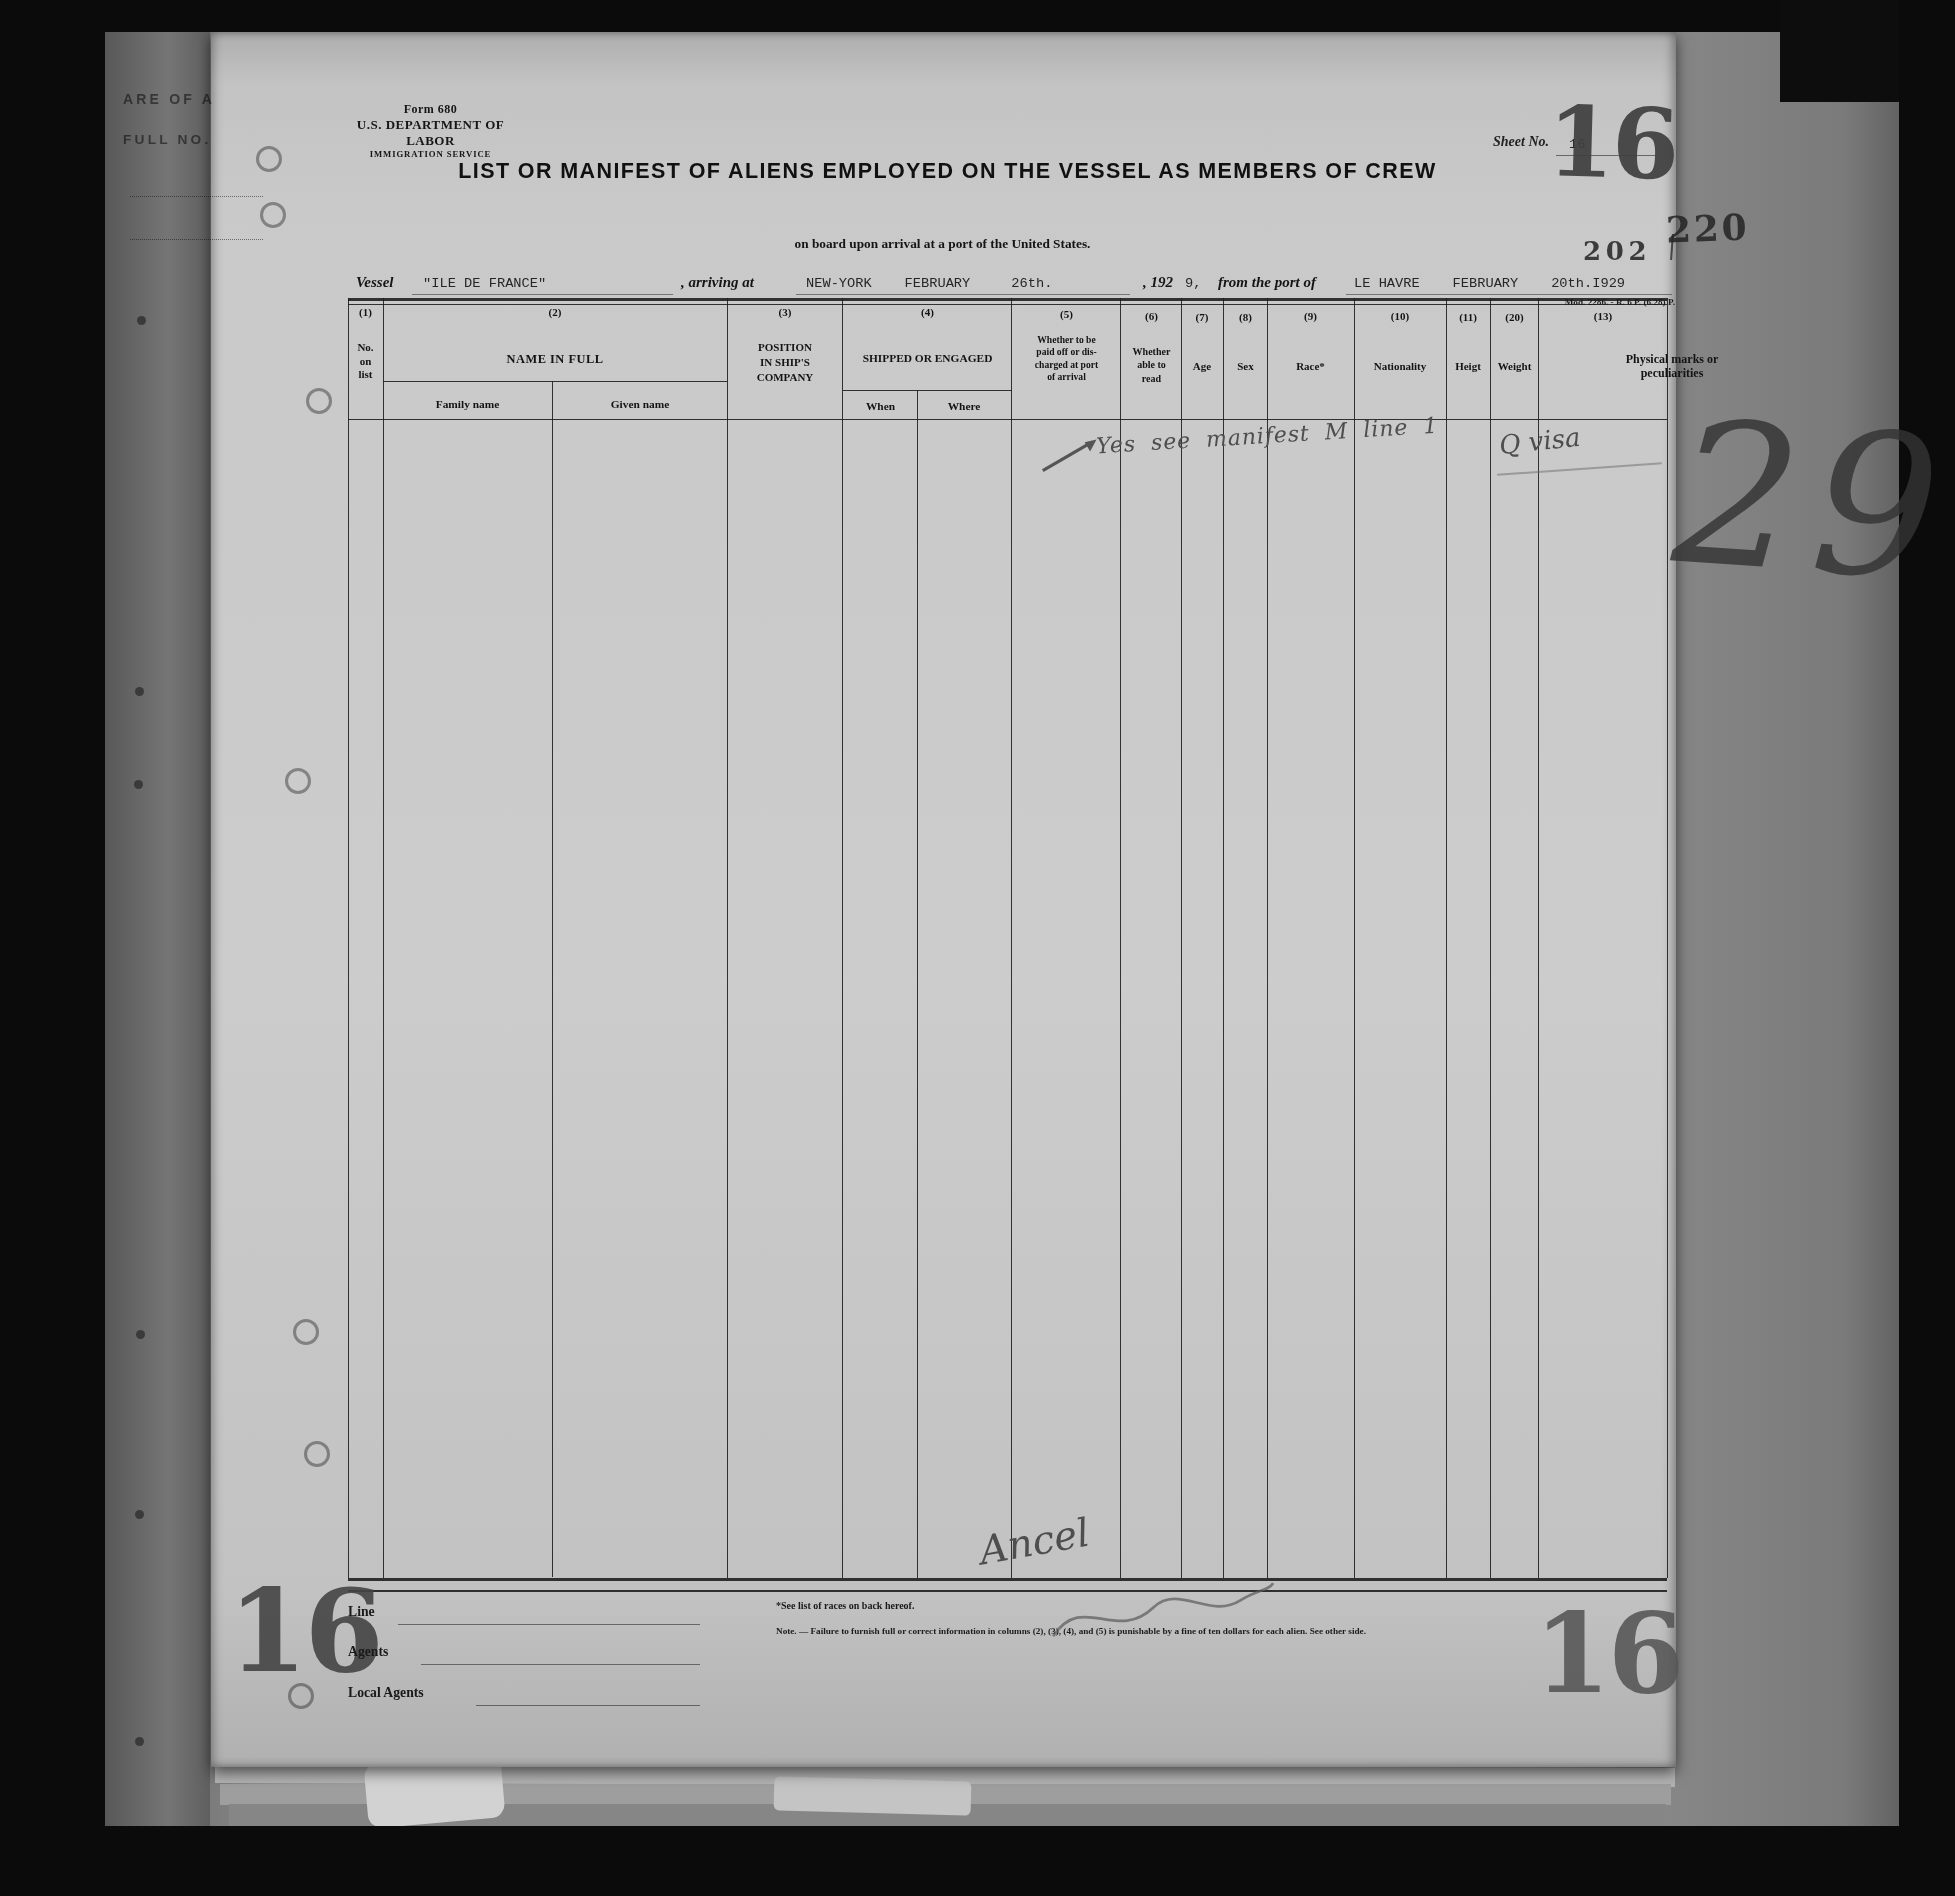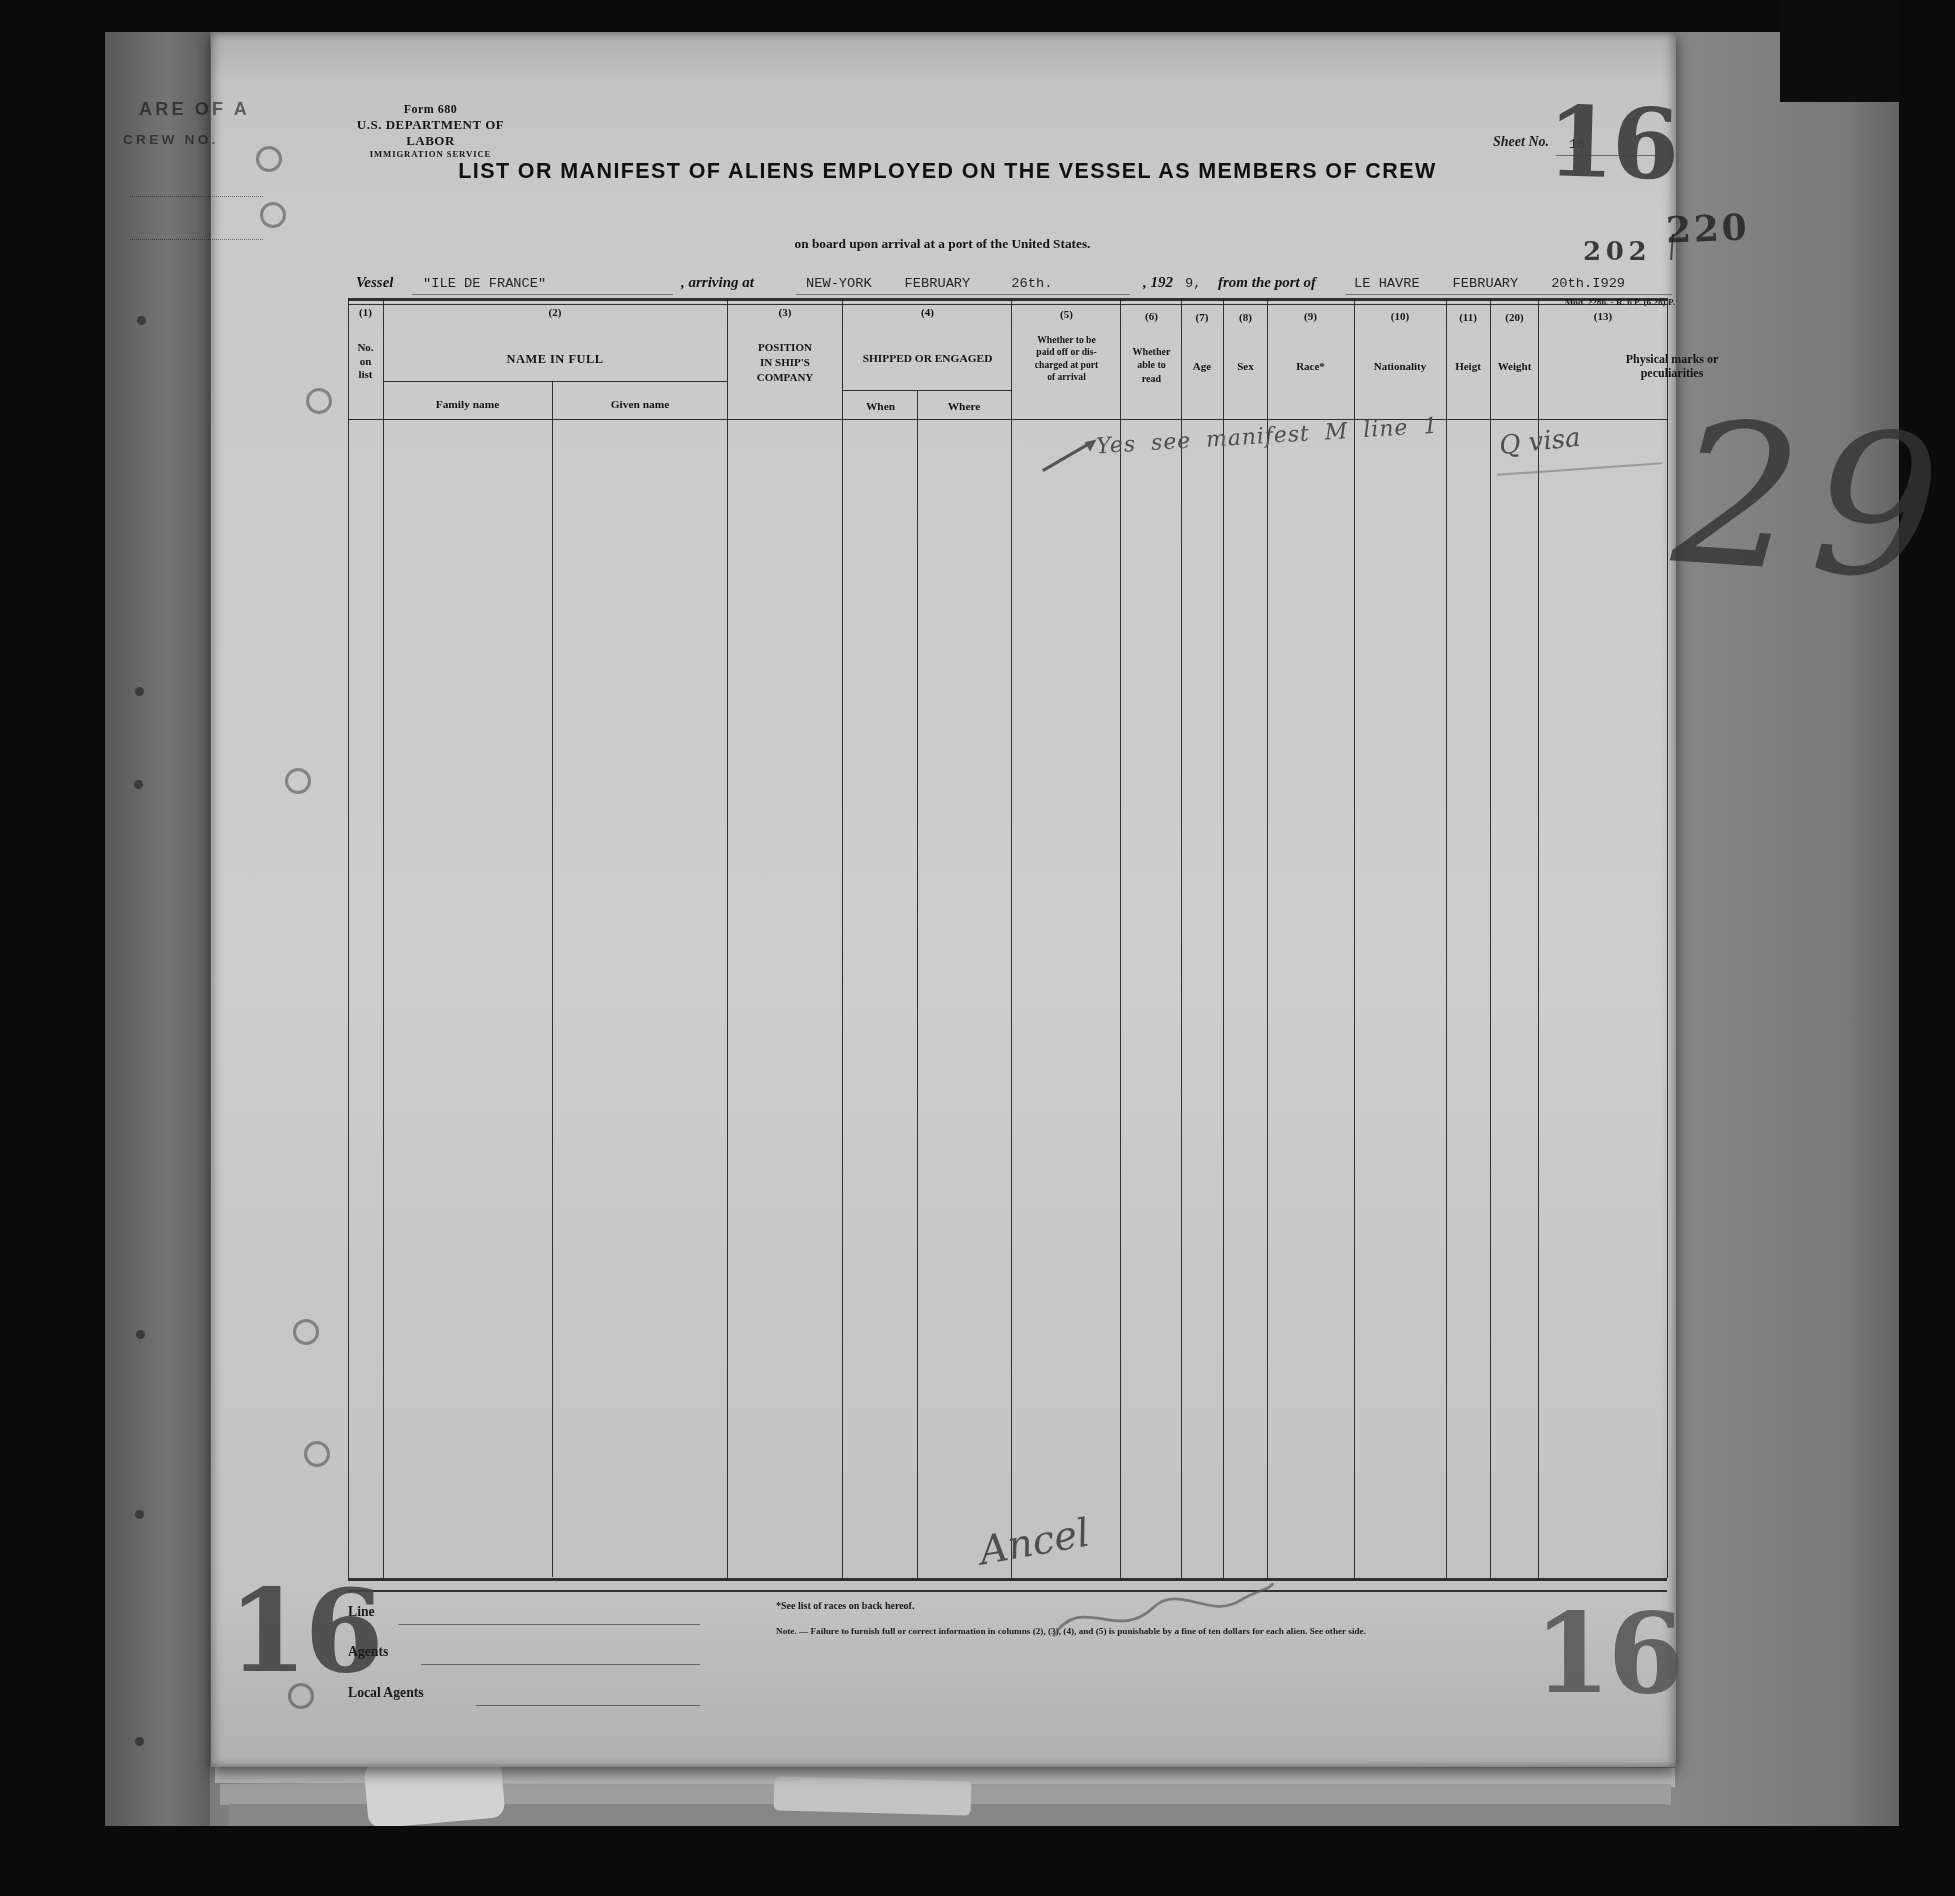--- a/index.html
+++ b/index.html
@@ -89,22 +89,22 @@
   <div class="abs torn2"></div>
 
   <div class="abs page"></div>
 
   <div class="abs frame-top"></div>
   <div class="abs frame-left"></div>
   <div class="abs frame-corner"></div>
   <div class="abs frame-right"></div>
   <div class="abs frame-bottom"></div>
 
-  <div class="abs mstamp" style="left:139px;top:91px;font-size:18px;margin-top:8px;">ARE OF A</div>
-  <div class="abs mstamp" style="left:123px;top:132px;font-size:13.7px;">CREW NO.</div>
+  <div class="abs mstamp" style="left:123px;top:91px;font-size:14px;">ARE OF A</div>
+  <div class="abs mstamp" style="left:123px;top:132px;font-size:13.7px;">FULL NO.</div>
   <div class="abs mdots" style="left:130px;top:188px;width:133px;height:8.2px;"></div>
   <div class="abs mdots" style="left:130px;top:231px;width:133px;height:8.2px;"></div>
 
   <div class="ring" style="left:256px;top:146px;"></div>
   <div class="ring" style="left:260px;top:202px;"></div>
   <div class="ring" style="left:306px;top:388px;"></div>
   <div class="ring" style="left:285px;top:768px;"></div>
   <div class="ring" style="left:293px;top:1319px;"></div>
   <div class="ring" style="left:304px;top:1441px;"></div>
   <div class="ring" style="left:288px;top:1683px;"></div>

